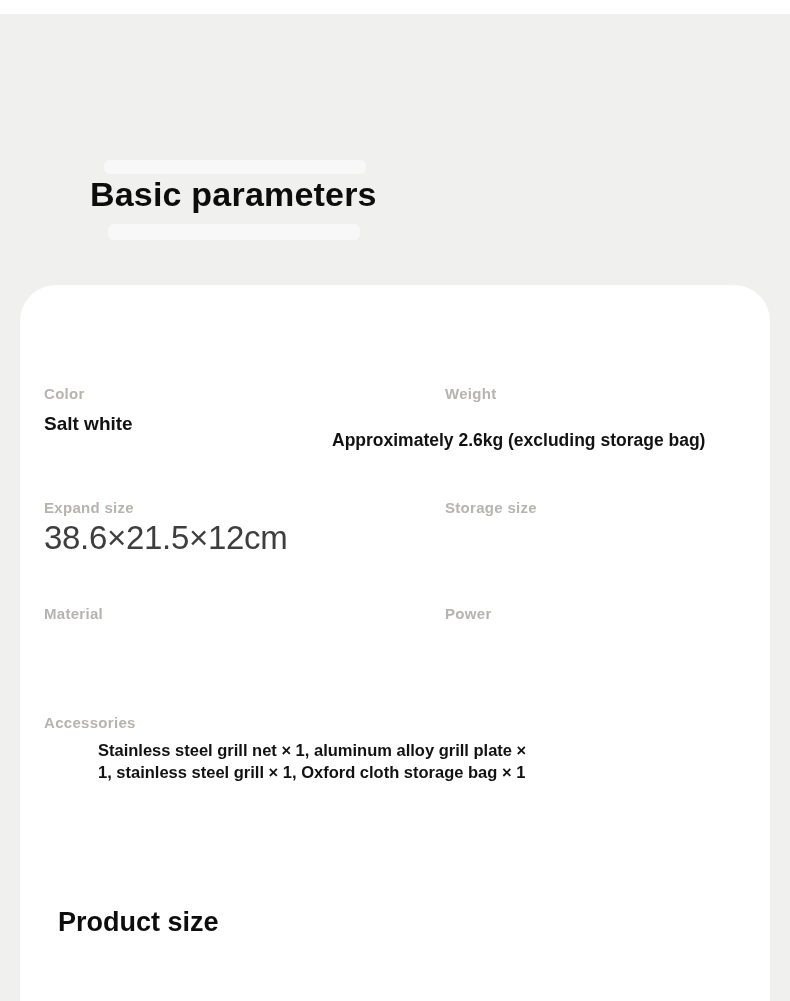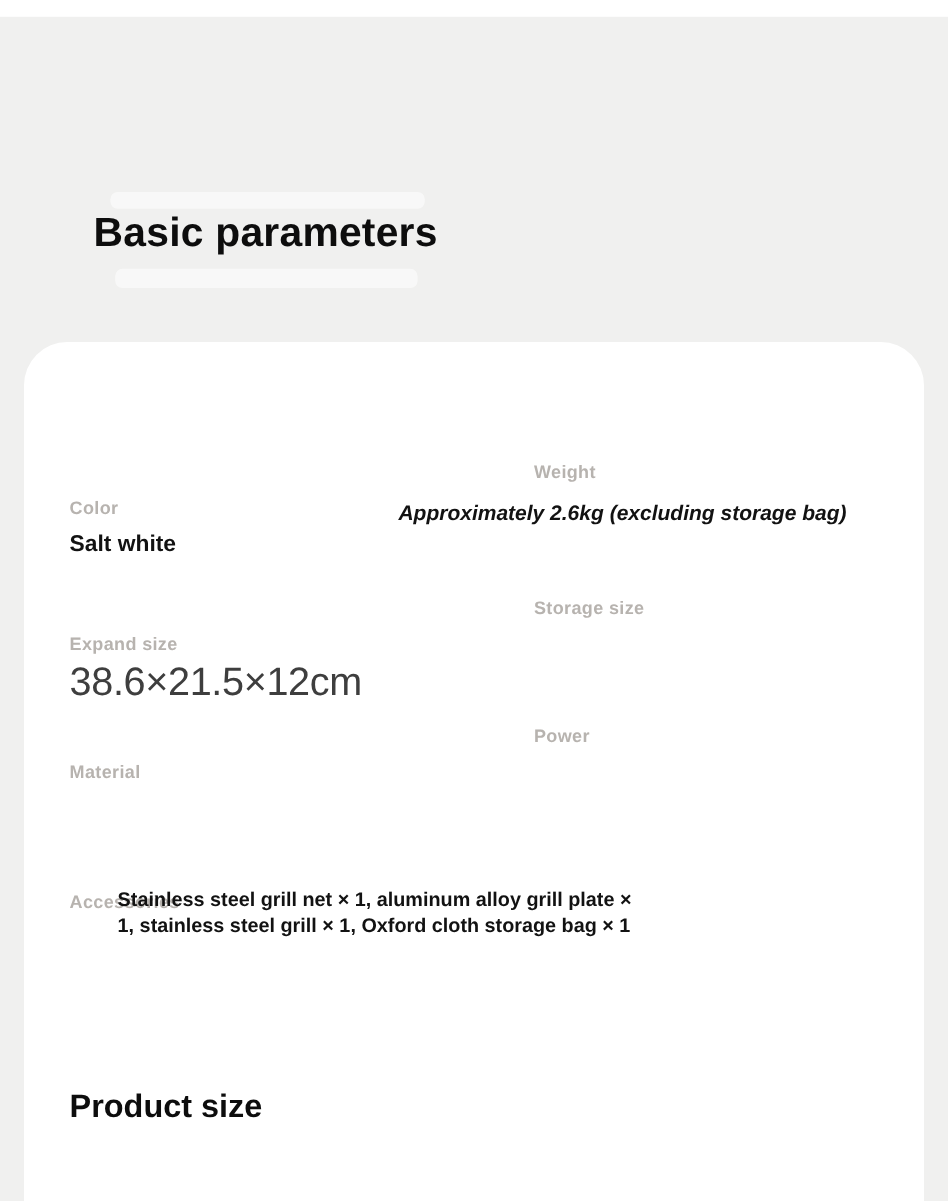--- a/index.html
+++ b/index.html
@@ -23,21 +23,21 @@
     background: #ffffff;
   }
   .page-bg {
     position: absolute;
     left: 0; top: 14px;
     width: 790px; height: 987px;
     background: #f0f0ef;
   }
   .hero {
     position: absolute;
-    left: 0; top: 0;
+    left: 12px; top: 0;
     width: 733px; height: 271px;
   }
   .hero-title {
     position: absolute;
     left: 78px; top: 158px;
     font-size: 34px;
     font-weight: 700;
     letter-spacing: 0.2px;
     color: #0d0d0d;
     line-height: 44px;
@@ -72,26 +72,26 @@
     white-space: nowrap;
   }
   .spec-value-large {
     position: absolute;
     font-size: 33px;
     font-weight: 400;
     color: #3e3e3e;
     letter-spacing: -0.3px;
     white-space: nowrap;
   }
-  .col-left  { left: 38px; margin-top: 30px; }
+  .col-left  { left: 24px; }
   .col-right { left: 425px; }
 
   .row1-label { top: 100px; }
   .row1-value { top: 128px; font-size: 19px; }
-  .row1-value-right { top: 132px; left: 312px; font-size: 17.5px; font-style: italic; }
+  .row1-value-right { top: 145px; left: 312px; font-size: 17.5px; }
 
   .row2-label { top: 214px; }
   .row2-value { top: 234px; }
 
   .row3-label { top: 320px; }
   .row3-value-left  { top: 348px; font-size: 15.5px; }
   .row3-value-right { top: 346px; font-size: 17px; }
 
   .row4-label { top: 429px; }
   .accessories-value {

